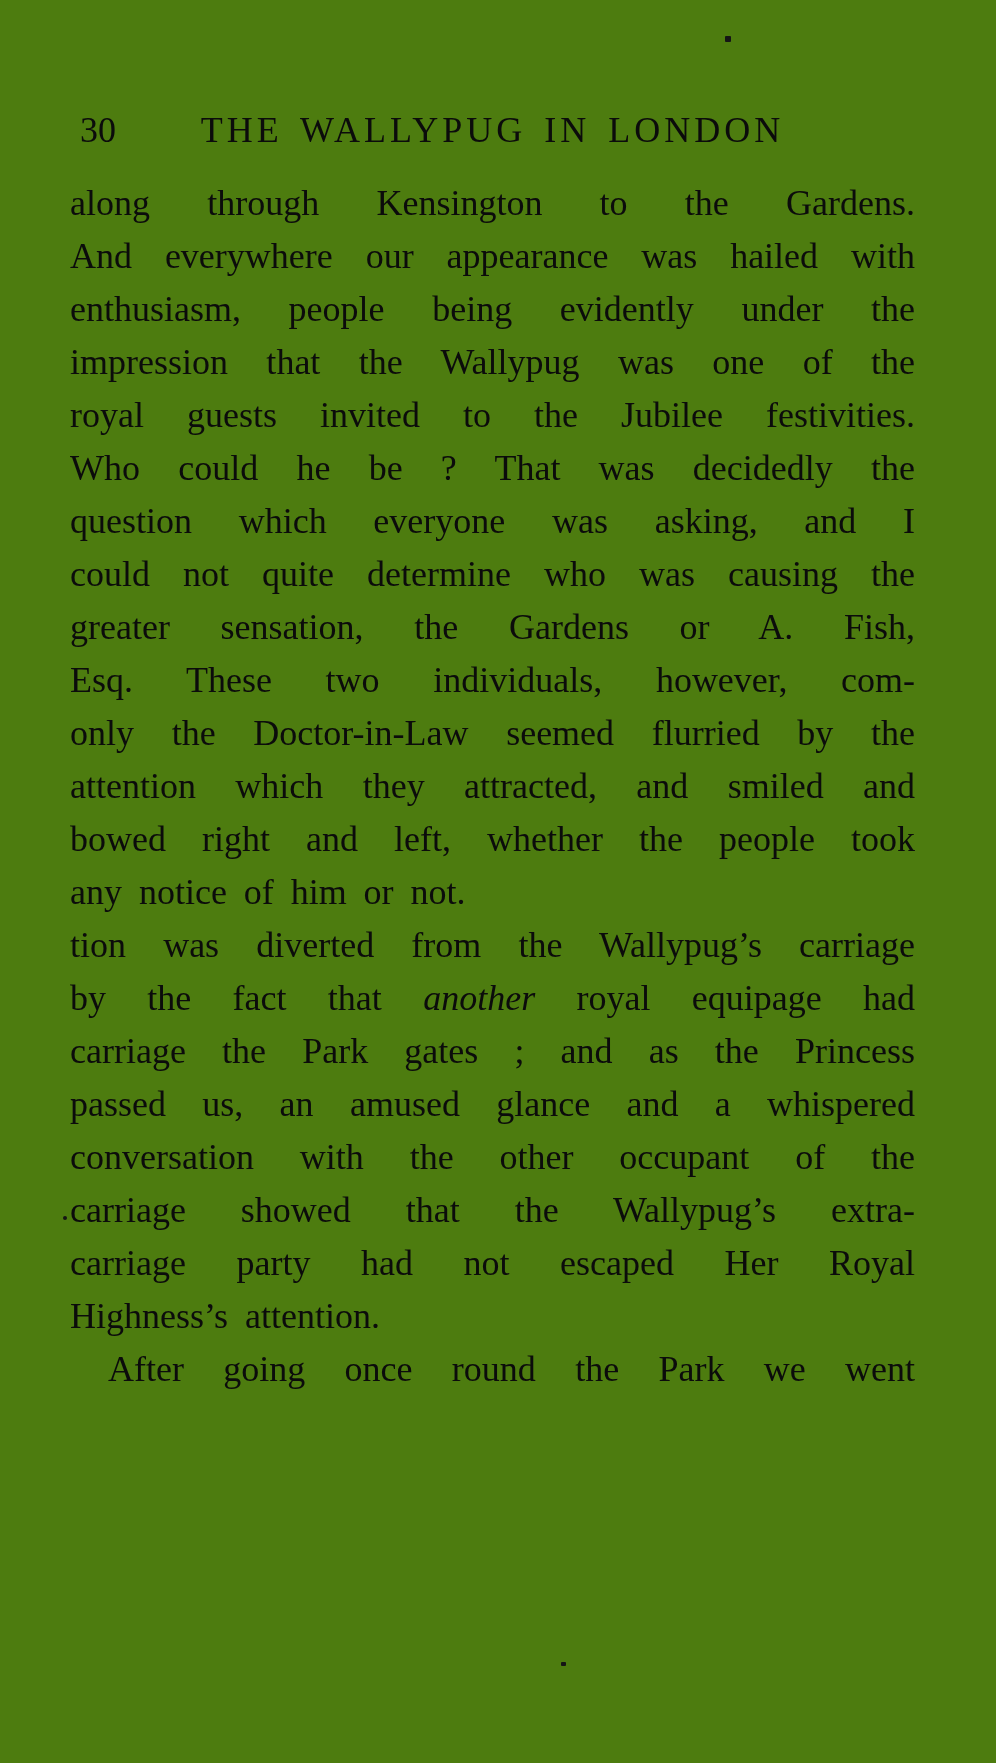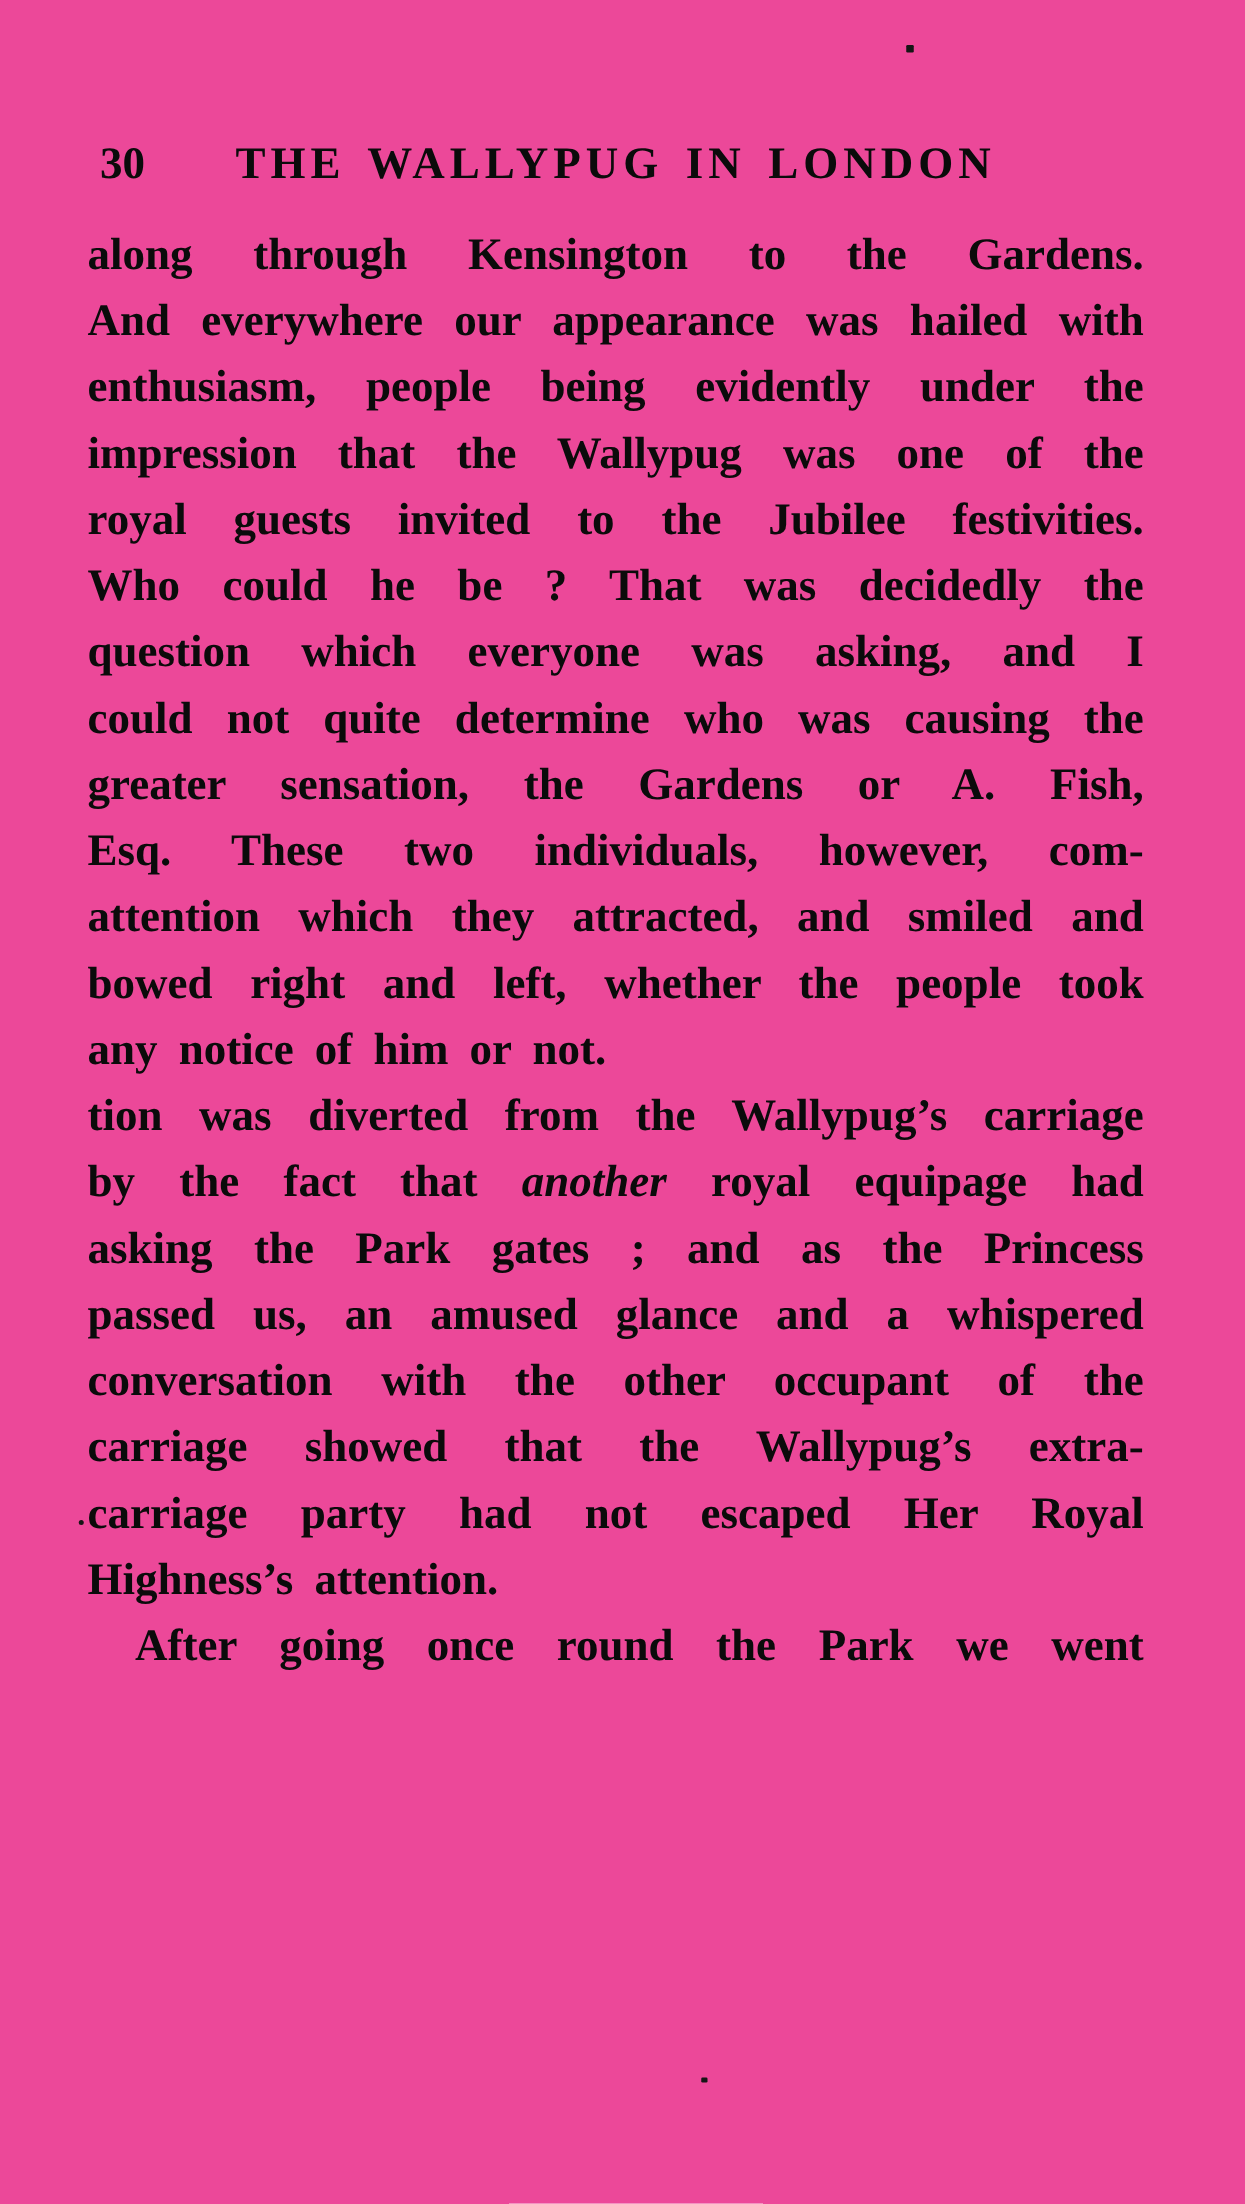--- a/index.html
+++ b/index.html
@@ -4,25 +4,24 @@
 <style>
   html, body {
     margin: 0;
     padding: 0;
     background: #ffffff;
   }
   .page {
     position: relative;
     width: 996px;
     height: 1763px;
-    background: #ec4899;
+    background: #4d7c0f;
     overflow: hidden;
     font-family: "Liberation Serif", "DejaVu Serif", serif;
     color: #0b0b0b;
-    font-weight: bold;
   }
   .running-header {
     position: absolute;
     top: 112px;
     left: 0;
     width: 100%;
     height: 40px;
     font-size: 36px;
     line-height: 1;
   }
@@ -92,26 +91,27 @@
     <div class="line">along through Kensington to the Gardens.</div>
     <div class="line">And everywhere our appearance was hailed with</div>
     <div class="line">enthusiasm, people being evidently under the</div>
     <div class="line">impression that the Wallypug was one of the</div>
     <div class="line">royal guests invited to the Jubilee festivities.</div>
     <div class="line">Who could he be ? That was decidedly the</div>
     <div class="line">question which everyone was asking, and I</div>
     <div class="line">could not quite determine who was causing the</div>
     <div class="line">greater sensation, the Gardens or A. Fish,</div>
     <div class="line">Esq. These two individuals, however, com-</div>
+    <div class="line">only the Doctor-in-Law seemed flurried by the</div>
     <div class="line">attention which they attracted, and smiled and</div>
     <div class="line">bowed right and left, whether the people took</div>
     <div class="line last">any notice of him or not.</div>
     <div class="line">tion was diverted from the Wallypug’s carriage</div>
     <div class="line"><span>by the fact that </span><em>another</em><span> royal equipage had</span></div>
-    <div class="line">asking the Park gates ; and as the Princess</div>
+    <div class="line">carriage the Park gates ; and as the Princess</div>
     <div class="line">passed us, an amused glance and a whispered</div>
     <div class="line">conversation with the other occupant of the</div>
     <div class="line">carriage showed that the Wallypug’s extra-</div>
     <div class="line">carriage party had not escaped Her Royal</div>
     <div class="line last">Highness’s attention.</div>
     <div class="line indent">After going once round the Park we went</div>
   </div>
 
   <div class="speck speck-margin"></div>
   <div class="speck speck-bottom"></div>

